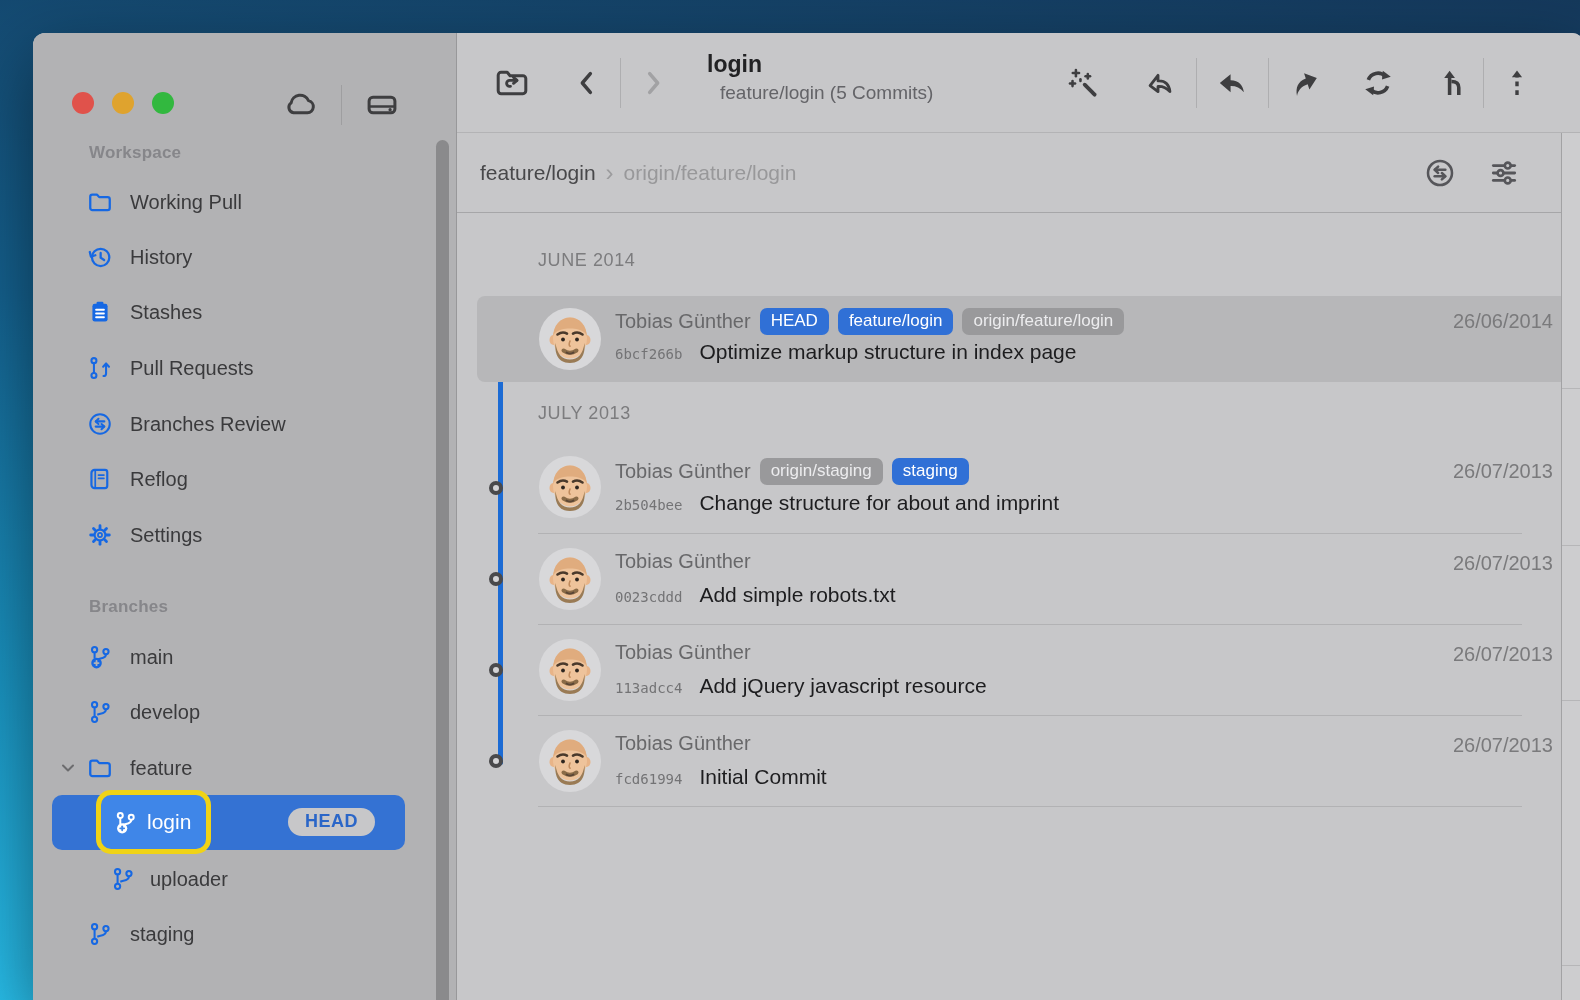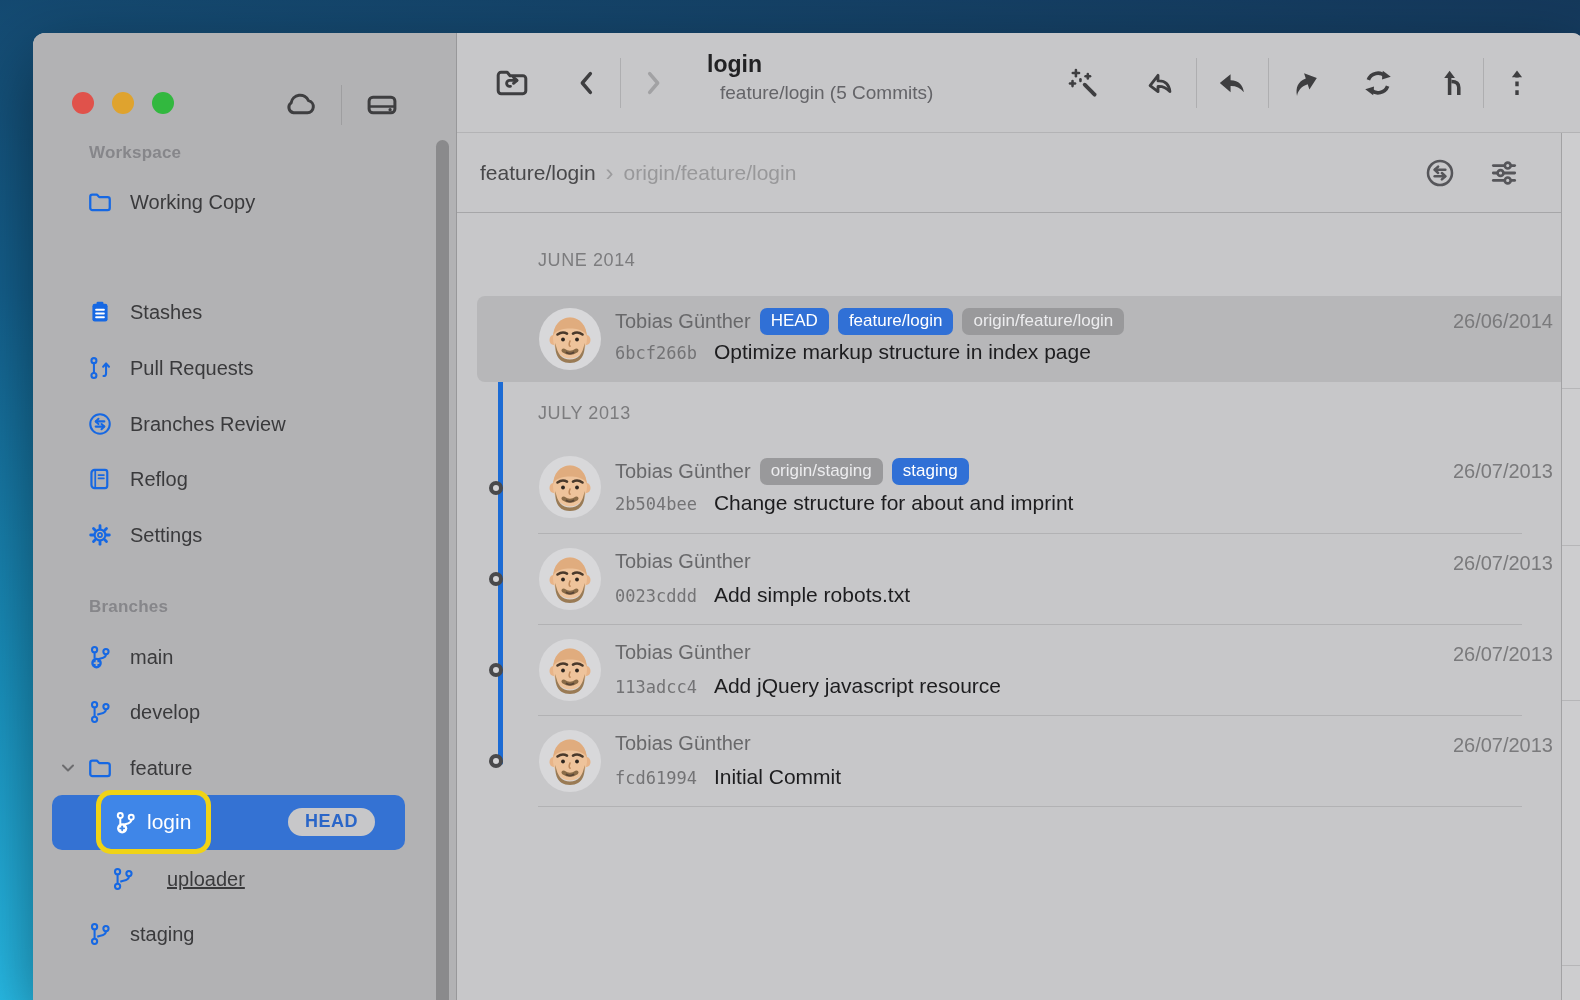--- a/index.html
+++ b/index.html
@@ -39,21 +39,21 @@
   .light.green{background:#32b83f;}
   .sb-top-icons{position:absolute;top:50px;left:250px;display:flex;align-items:center;height:44px;color:#3e3e40;}
   .vdiv-sm{width:1px;height:40px;background:#9e9ea0;margin:0 22px;}
   .sb-label{position:absolute;left:32px;height:28px;display:flex;align-items:center;
     font-size:17px;font-weight:bold;color:#86868a;letter-spacing:.2px;margin-left:24px;}
   .srow{position:absolute;left:0;right:24px;height:44px;display:flex;align-items:center;color:#3a3a3c;font-size:20px;}
   .srow .iwrap{position:absolute;left:54px;width:26px;height:26px;color:var(--accent_blue);}
   .srow .iwrap.child{left:77px;}
   .srow .chev{position:absolute;left:25px;width:20px;height:20px;color:#6c6c6e;}
   .srow .lbl{position:absolute;left:97px;}
-  .srow .lbl.child{left:134px;text-decoration:underline;}
+  .srow .lbl.child{left:117px;}
   
   .sel-row{position:absolute;left:19px;top:762px;width:353px;height:55px;background:var(--selection_blue);border-radius:10px;}
   .hl-box{position:absolute;left:44px;top:-5px;height:64px;min-width:112px;
     background:var(--selection_blue_light);border:5px solid var(--highlight_yellow);border-radius:15px;
     display:flex;align-items:center;padding:0 15px 0 12px;gap:9px;color:#fff;}
   .hl-box .lbl{font-size:21px;color:#fff;}
   .head-pill{position:absolute;right:30px;top:13px;background:var(--head_pill_bg);color:var(--head_pill_text);
     font-weight:bold;font-size:18px;padding:3px 17px 4px;border-radius:999px;letter-spacing:.5px;}
   .sb-scroll{position:absolute;right:7px;top:107px;bottom:-8px;width:13px;border-radius:7px;background:#8a8a8c;}
 
@@ -80,21 +80,21 @@
   .tl-dot{position:absolute;left:32px;width:14px;height:14px;border:4px solid #49494b;border-radius:50%;background:#d4d4d6;}
   .crow{position:absolute;left:20px;width:1149px;}
   .crow.selected{background:#b7b7b9;border-radius:8px;}
   .avatar{position:absolute;left:61px;width:64px;height:64px;}
   .line1{position:absolute;left:138px;display:flex;align-items:center;gap:9px;}
   .author{font-size:20px;color:#68686a;white-space:nowrap;}
   .badge{font-size:17px;padding:3px 11px 4px;border-radius:7px;white-space:nowrap;}
   .badge.blue{background:var(--badge_blue);color:#fff;}
   .badge.gray{background:var(--badge_gray);color:#ececee;}
   .line2{position:absolute;left:138px;display:flex;align-items:baseline;gap:17px;white-space:nowrap;}
-  .hash{font-family:"DejaVu Sans Mono",monospace;font-size:17px;color:#737375;}
+  .hash{font-family:"DejaVu Sans Mono",monospace;font-size:14px;color:#737375;}
   .msg{font-size:21px;font-weight:500;color:#1d1d1f;}
   .cdate{position:absolute;right:73px;font-size:20px;color:#7a7a7c;}
   .sepline{position:absolute;left:81px;width:984px;height:1px;background:#b2b2b4;}
 
   .right-strip{position:absolute;top:100px;right:0;bottom:0;width:23px;background:#cdcdcf;border-left:1px solid #a2a2a4;z-index:5;}
   .rs-line{position:absolute;left:0;right:0;height:1px;background:#b6b6b8;}
 </style>
 </head>
 <body>
 
@@ -289,21 +289,29 @@
     </div>
 
     <div class="sb-label" style="top:106px">Workspace</div>
 
     <div class="srow" style="top:147px">
       <span class="iwrap">
           <svg class="ic" width="26" height="26">
             <use href="#sym-folder"></use>
           </svg>
         </span>
-      <span class="lbl">Working Copy</span>
+      <span class="lbl">Working Pull</span>
+    </div>
+    <div class="srow" style="top:202px">
+      <span class="iwrap">
+          <svg class="ic" width="26" height="26">
+            <use href="#sym-history"></use>
+          </svg>
+        </span>
+      <span class="lbl">History</span>
     </div>
     <div class="srow" style="top:313px">
       <span class="iwrap">
           <svg class="ic" width="26" height="26">
             <use href="#sym-pullreq"></use>
           </svg>
         </span>
       <span class="lbl">Pull Requests</span>
     </div>
     <div class="srow" style="top:257px">

